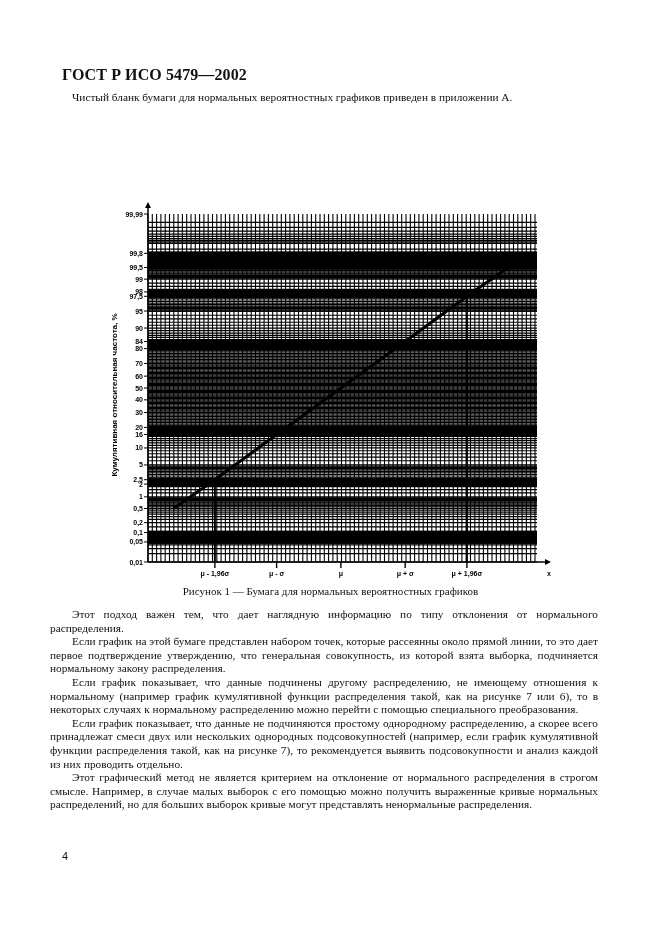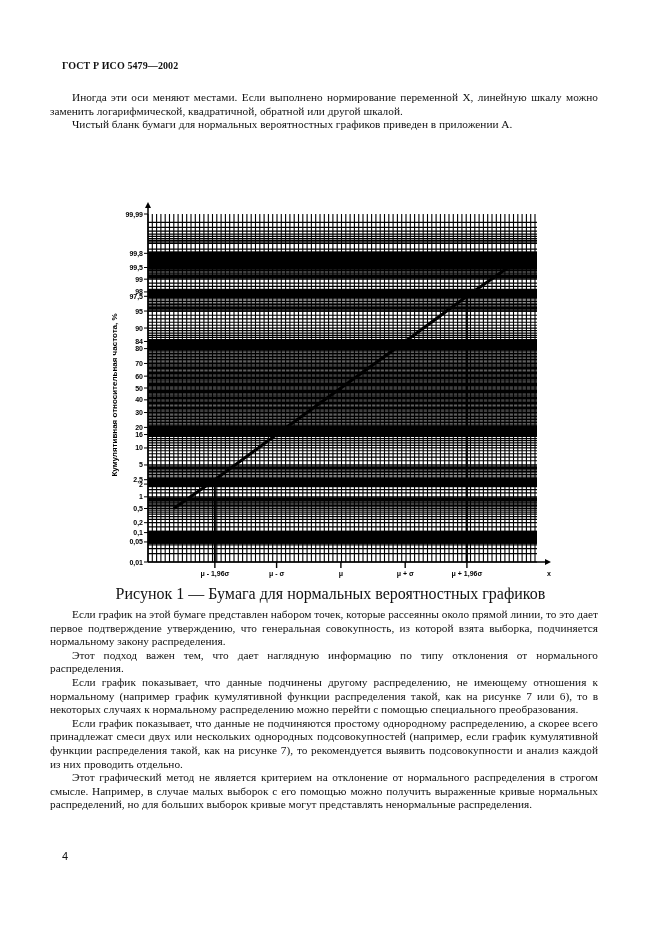--- a/index.html
+++ b/index.html
@@ -1,33 +1,32 @@
 <!DOCTYPE html>
 <html><head>
 <meta charset="utf-8">
 <style>
   html, body { margin: 0; padding: 0; background: #ffffff; }
   body { width: 661px; height: 936px; position: relative; overflow: hidden;
          font-family: "Liberation Serif", "DejaVu Serif", serif; color: #111; }
-  .header { position: absolute; left: 62px; top: 60px; font-weight: bold; font-size: 10px; letter-spacing: 0.1px; }
+  .header { position: absolute; left: 62px; top: 66px; font-weight: bold; font-size: 16px; letter-spacing: 0.1px; }
   .para { position: absolute; left: 50px; width: 548px; font-size: 11.3px; line-height: 13.6px; text-align: justify; }
   .para p { margin: 0; text-indent: 22px; }
-  .caption { position: absolute; left: 0; width: 661px; top: 585px; text-align: center; font-size: 16px; }
+  .caption { position: absolute; left: 0; width: 661px; top: 585px; text-align: center; font-size: 11px; }
   .pagenum { position: absolute; left: 62px; top: 850px; font-size: 11px; font-family: "Liberation Sans", sans-serif; }
   .chart { position: absolute; left: 0; top: 200px; width: 661px; height: 380px; }
   .ylab { font-family: "Liberation Sans", "DejaVu Sans", sans-serif; font-weight: bold; font-size: 7px; }
   .ytitle { font-family: "Liberation Sans", "DejaVu Sans", sans-serif; font-weight: bold; font-size: 8px; }
 </style>
 </head>
 <body>
 
 <div class="header">ГОСТ Р ИСО 5479—2002</div>
 
 <div class="para" style="top:91px;">
-  <p>Иногда эти оси меняют местами. Если выполнено нормирование переменной X, линейную шкалу можно заменить логарифмической, квадратичной, обратной или другой шкалой.</p>
   <p>Чистый бланк бумаги для нормальных вероятностных графиков приведен в приложении А.</p>
 </div>
 
 <svg class="chart" viewBox="0 200 661 380" xmlns="http://www.w3.org/2000/svg">
   <g id="grid">
       <line x1="148" y1="214" x2="148" y2="562" stroke="#000" stroke-width="1.1"></line>
       <line x1="152.3" y1="214" x2="152.3" y2="562" stroke="#000" stroke-width="1.1"></line>
       <line x1="156.60000000000002" y1="214" x2="156.60000000000002" y2="562" stroke="#000" stroke-width="1.1"></line>
       <line x1="160.90000000000003" y1="214" x2="160.90000000000003" y2="562" stroke="#000" stroke-width="1.1"></line>
       <line x1="165.20000000000005" y1="214" x2="165.20000000000005" y2="562" stroke="#000" stroke-width="1.1"></line>
@@ -382,20 +381,20 @@
     </g>
   <g id="series">
       <polyline points="173.7,508.5 214.9,479.7 276.6,434.5 340.9,388.0 405.2,341.5 466.9,296.3 508.1,267.5" fill="none" stroke="#000" stroke-width="3"></polyline>
     </g>
   <text class="ytitle" transform="translate(117,395) rotate(-90)" text-anchor="middle">Кумулятивная относительная частота, %</text>
 </svg>
 
 <div class="caption">Рисунок 1 — Бумага для нормальных вероятностных графиков</div>
 
 <div class="para" style="top:608px;">
+  <p>Этот подход важен тем, что дает наглядную информацию по типу отклонения от нормального распределения.</p>
   <p>Если график на этой бумаге представлен набором точек, которые рассеянны около прямой линии, то это дает первое подтверждение утверждению, что генеральная совокупность, из которой взята выборка, подчиняется нормальному закону распределения.</p>
-  <p>Этот подход важен тем, что дает наглядную информацию по типу отклонения от нормального распределения.</p>
   <p>Если график показывает, что данные подчинены другому распределению, не имеющему отношения к нормальному (например график кумулятивной функции распределения такой, как на рисунке 7 или 6), то в некоторых случаях к нормальному распределению можно перейти с помощью специального преобразования.</p>
   <p>Если график показывает, что данные не подчиняются простому однородному распределению, а скорее всего принадлежат смеси двух или нескольких однородных подсовокупностей (например, если график кумулятивной функции распределения такой, как на рисунке 7), то рекомендуется выявить подсовокупности и анализ каждой из них проводить отдельно.</p>
   <p>Этот графический метод не является критерием на отклонение от нормального распределения в строгом смысле. Например, в случае малых выборок с его помощью можно получить выраженные кривые нормальных распределений, но для больших выборок кривые могут представлять ненормальные распределения.</p>
 </div>
 
 <div class="pagenum">4</div>
 
 </body></html>

